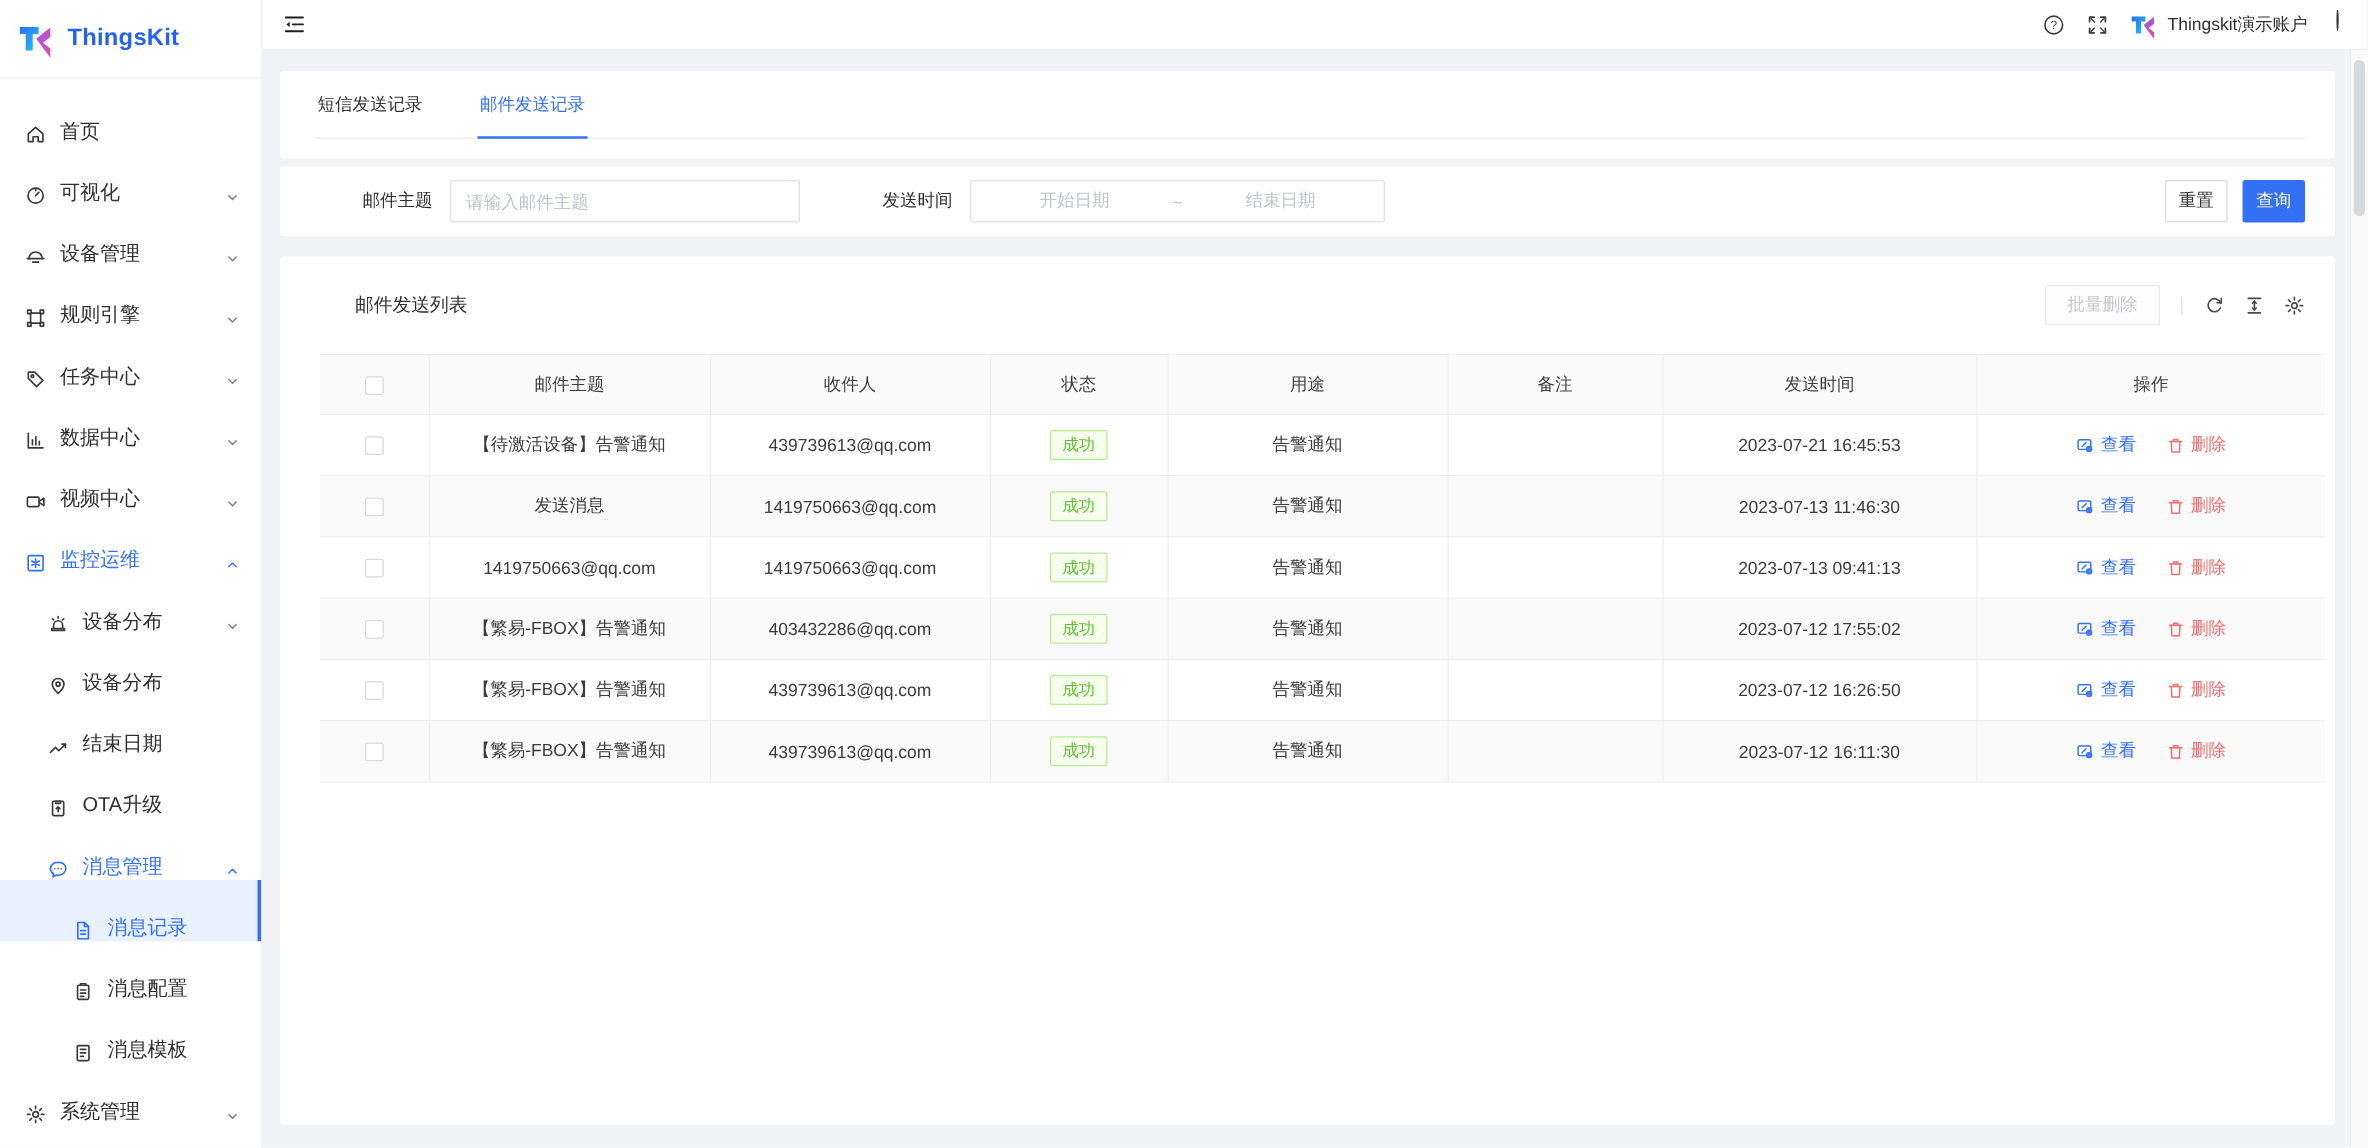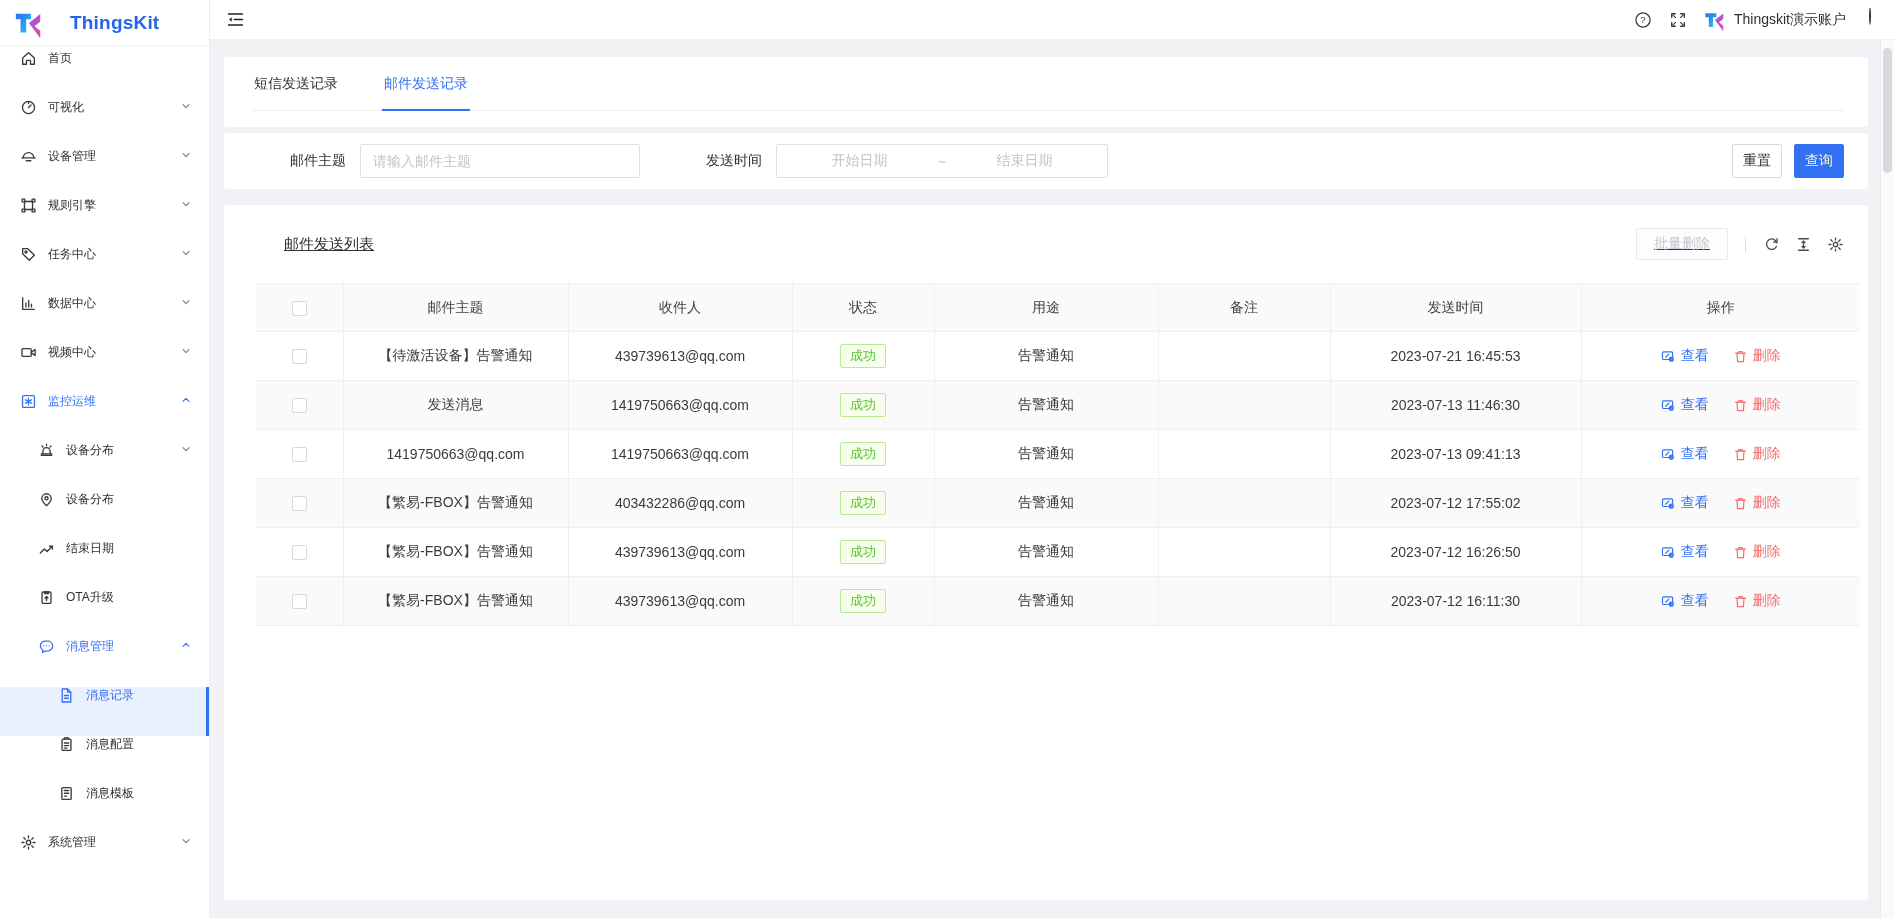--- a/index.html
+++ b/index.html
@@ -4,25 +4,25 @@
 <style>
   * { box-sizing: border-box; margin: 0; padding: 0; }
   html, body { width: 1894px; height: 918px; overflow: hidden; }
   body { font-family: "Liberation Sans", "DejaVu Sans", sans-serif; font-size: 14px; color: #333; background: #f0f2f5; }
   svg { display: block; width: 100%; height: 100%; }
 
   .app { display: flex; height: 100%; }
 
   
   .sidebar { width: 210px; background: #fff; border-right: 1px solid #ededed; display: flex; flex-direction: column; flex-shrink: 0; }
-  .logo-row { height: 46px; display: flex; align-items: center; gap: 26px; padding-left: 14px; border-bottom: 1px solid #f0f0f0; flex-shrink: 0; }
+  .logo-row { height: 63px; display: flex; align-items: center; gap: 10px; padding-left: 14px; border-bottom: 1px solid #f0f0f0; flex-shrink: 0; }
   .logo-mark { width: 30px; height: 30px; }
   .logo-text { font-size: 19px; font-weight: bold; color: #2563eb; letter-spacing: .2px; }
   .menu { flex: 1; overflow: hidden; padding-top: 4px; }
-  .menu-item { height: 49px; display: flex; align-items: flex-start; gap: 11px; padding: 0 16px 0 20px; font-size: 12px; color: #2f2f2f; cursor: pointer; position: relative; }
+  .menu-item { height: 49px; display: flex; align-items: flex-end; gap: 11px; padding: 0 16px 0 20px; font-size: 16px; color: #2f2f2f; cursor: pointer; position: relative; }
   .menu-item .mi-icon { width: 17px; height: 17px; flex-shrink: 0; color: #3a3a3a; }
   .menu-item .mi-label { flex: 1; white-space: nowrap; }
   .menu-item .chev { width: 14px; height: 14px; color: #7a7a7a; }
   .menu-item .chev.up svg { transform: rotate(180deg); }
   .menu-item.lv2 { padding-left: 38px; }
   .menu-item.lv3 { padding-left: 58px; }
   .menu-item.active, .menu-item.active .mi-icon, .menu-item.active .chev { color: #3370f4; }
   .menu-item.selected { background: #e8f1fd; color: #3370f4; }
   .menu-item.selected .mi-icon { color: #3370f4; }
   .menu-item.selected::after { content: ''; position: absolute; right: 0; top: 0; bottom: 0; width: 3px; background: #3370f4; }
@@ -58,21 +58,21 @@
   .date-range { width: 332px; height: 34px; border: 1px solid #dcdfe6; border-radius: 2px; display: flex; align-items: center; padding: 0 10px; }
   .date-ph { flex: 1; text-align: center; color: #c0c4cc; font-size: 14px; cursor: text; }
   .range-sep { color: #b8bcc4; font-size: 13px; padding: 0 6px; }
   .filter-buttons { margin-left: auto; display: flex; gap: 12px; }
   .btn { height: 34px; padding: 0 10px; font-size: 14px; border-radius: 2px; cursor: pointer; font-family: inherit; }
   .btn-reset { background: #fff; border: 1px solid #d9d9d9; color: #333; }
   .btn-primary { background: #3370f4; border: 1px solid #3370f4; color: #fef9c3; }
 
   
   .table-card { flex: 1; display: flex; flex-direction: column; min-height: 0; overflow: hidden; }
-  .table-toolbar { height: 78px; display: flex; align-items: center; padding: 0 24px 0 60px; flex-shrink: 0; text-decoration: underline; }
+  .table-toolbar { height: 78px; display: flex; align-items: center; padding: 0 24px 0 60px; flex-shrink: 0; }
   .table-title { font-size: 15px; color: #2f2f2f; font-weight: 500; }
   .toolbar-right { margin-left: auto; display: flex; align-items: center; gap: 15px; }
   .btn-disabled { height: 32px; padding: 0 17px; background: #fdfdfd; border: 1px solid #e9e9e9; color: #c3c7cf; border-radius: 2px; font-size: 14px; cursor: not-allowed; font-family: inherit; }
   .tb-divider { width: 1px; height: 15px; background: #dcdcdc; margin: 0 2px; }
   .tb-icon { width: 17px; height: 17px; color: #4a4a4a; cursor: pointer; }
 
   .table-wrap { margin: 0 8px 0 32px; flex: 1; overflow: hidden; }
   table { width: 100%; border-collapse: collapse; table-layout: fixed; }
   th, td { height: 49px; border-bottom: 1px solid #f0f0f0; border-right: 1px solid #f0f0f0; text-align: center; padding: 0 8px; font-size: 14px; color: #3b3b3b; overflow: hidden; white-space: nowrap; }
   th:last-child, td:last-child { border-right: none; }

